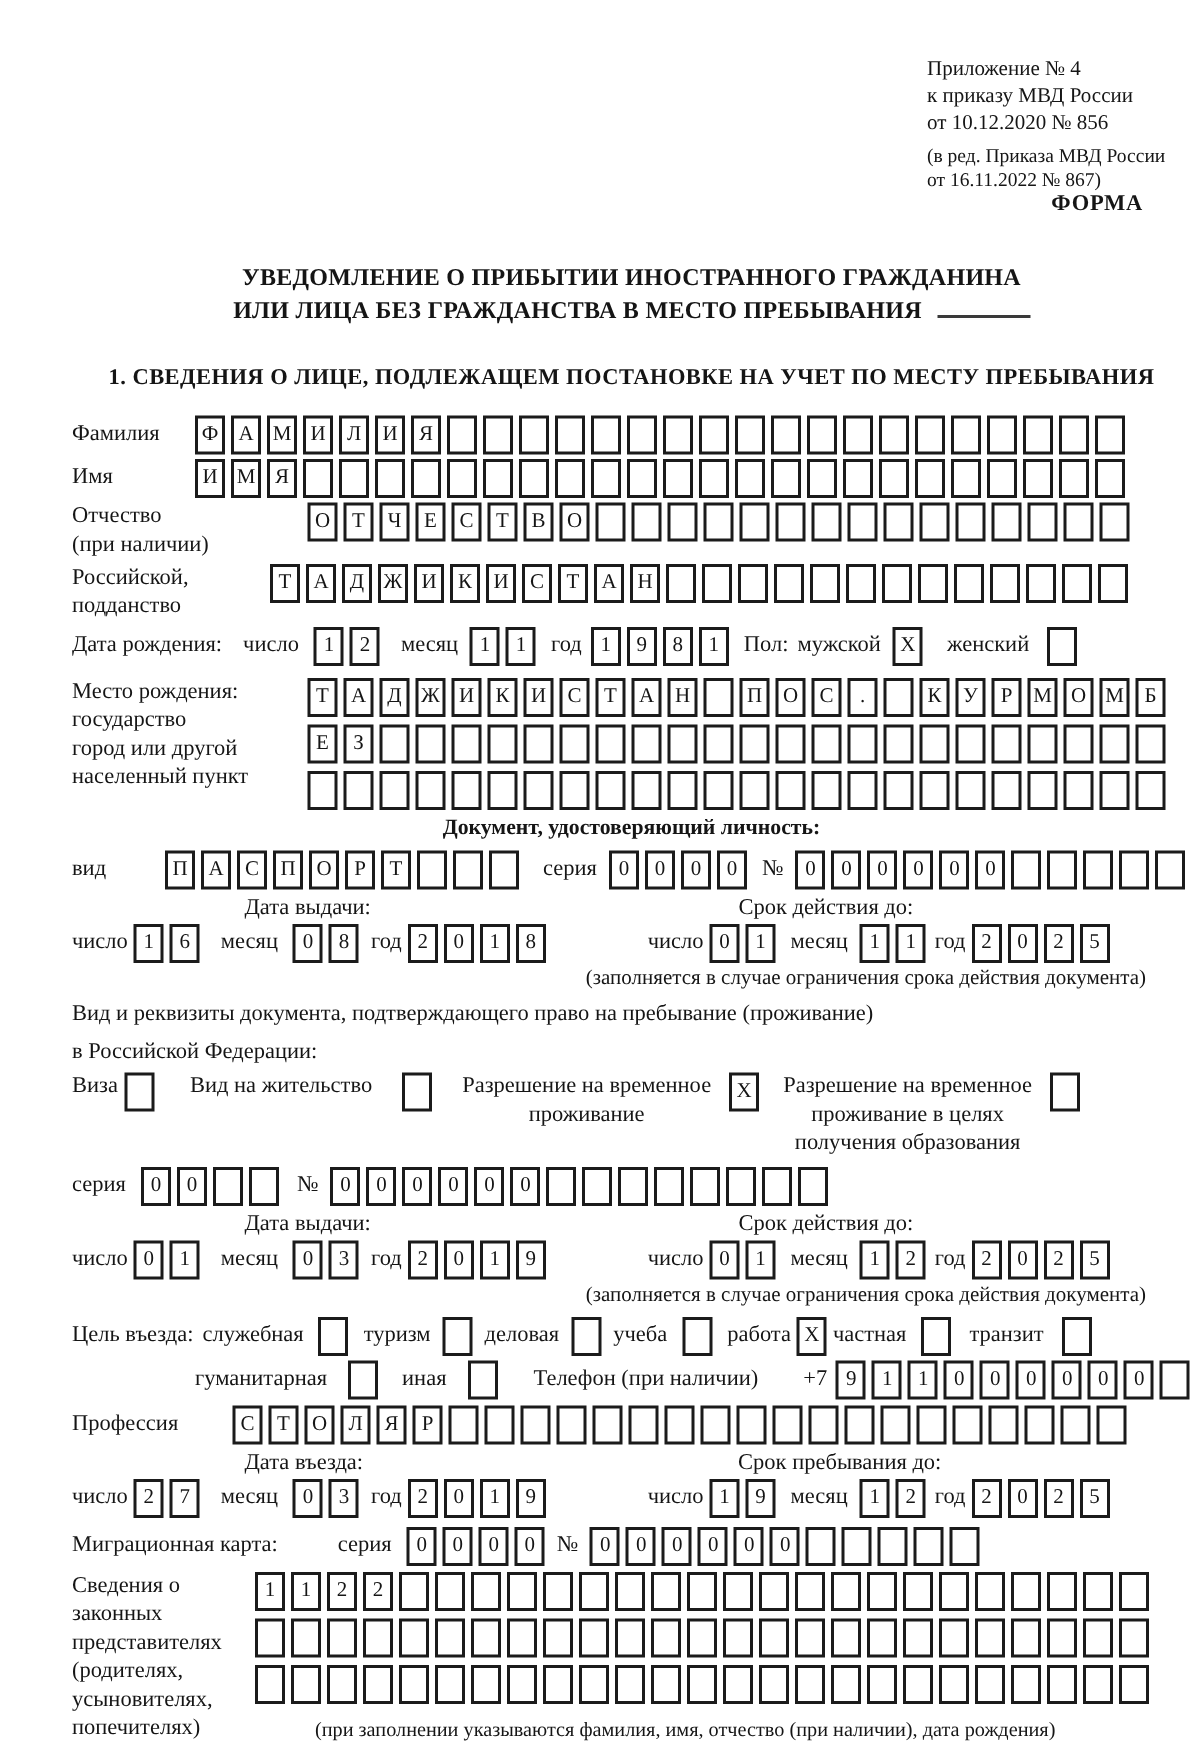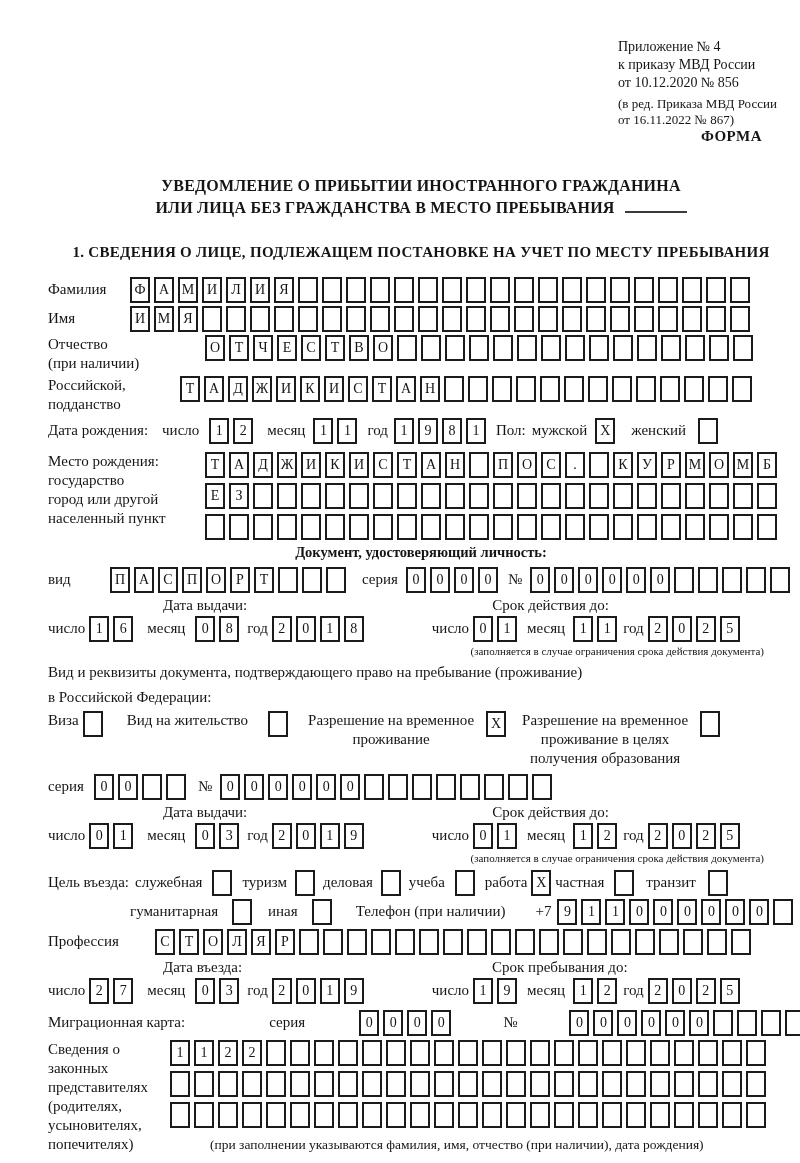--- a/index.html
+++ b/index.html
@@ -26,21 +26,21 @@
     display:inline-flex;align-items:center;justify-content:center;
     font-size:14px;line-height:1;
   }
   .stackgap{margin-bottom:5px;}
   .ml4{margin-left:4px}.ml6{margin-left:6px}.ml8{margin-left:8px}.ml10{margin-left:10px}
   .ml12{margin-left:12px}.ml14{margin-left:14px}.ml16{margin-left:16px}.ml20{margin-left:20px}
   .ml24{margin-left:24px}.ml30{margin-left:30px}.ml40{margin-left:40px}
   .w82{width:82px;flex:0 0 82px}.w157{width:157px;flex:0 0 157px}.w132{width:132px;flex:0 0 132px}
   .w107{width:107px;flex:0 0 107px}.w122{width:122px;flex:0 0 122px}.w62{width:62px;flex:0 0 62px}
   .center-heading{text-align:center;font-weight:bold;font-size:14.5px;margin:4px 0 6px 0;}
-  .note-right{font-size:11px;margin:1px 30px 6px auto;width:fit-content;}
+  .note-right{font-size:14px;margin:1px 30px 6px auto;width:fit-content;}
   .visa-item-lbl{font-size:15px;line-height:19px;text-align:center;}
 </style>
 </head>
 <body>
 
 <div class="page">
 
   <div class="appendix">
     <div>Приложение № 4</div>
     <div>к приказу МВД России</div>
@@ -616,21 +616,21 @@
       </span>
     <span class="lbl ml6">год</span>
     <span class="cells ml4">
         <span class="cell">2</span>
         <span class="cell">0</span>
         <span class="cell">2</span>
         <span class="cell">5</span>
       </span>
   </div>
 
-  <div class="row" style="margin-top:6px;gap:44px;">
+  <div class="row" style="margin-top:6px;">
     <span class="lbl">Миграционная карта:</span>
     <span class="lbl ml40">серия</span>
     <span class="cells ml10">
         <span class="cell">0</span>
         <span class="cell">0</span>
         <span class="cell">0</span>
         <span class="cell">0</span>
       </span>
     <span class="lbl ml8">№</span>
     <span class="cells ml8">

